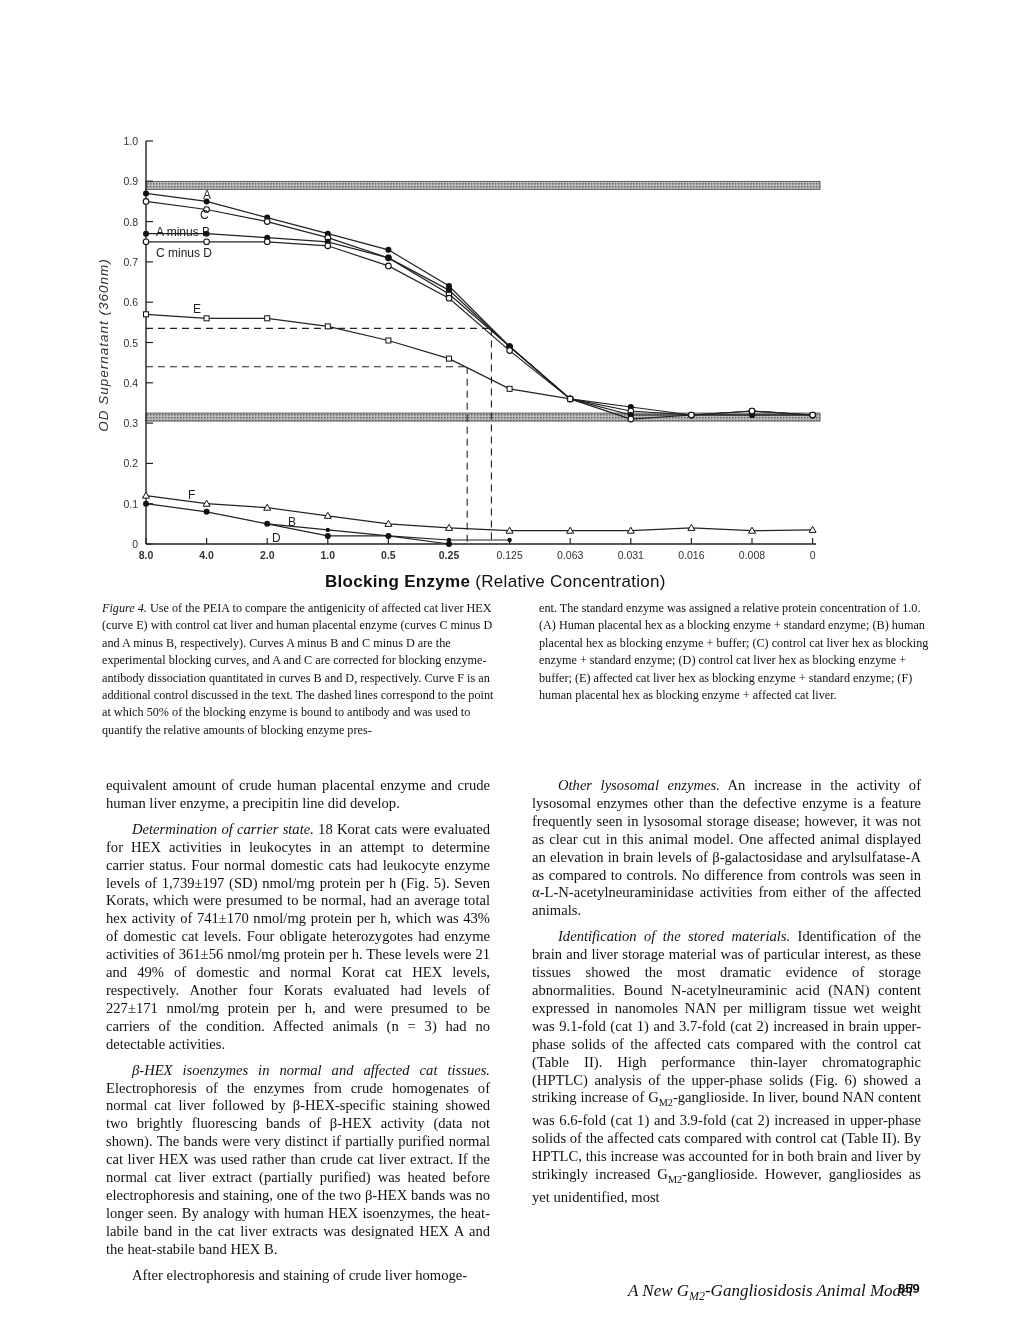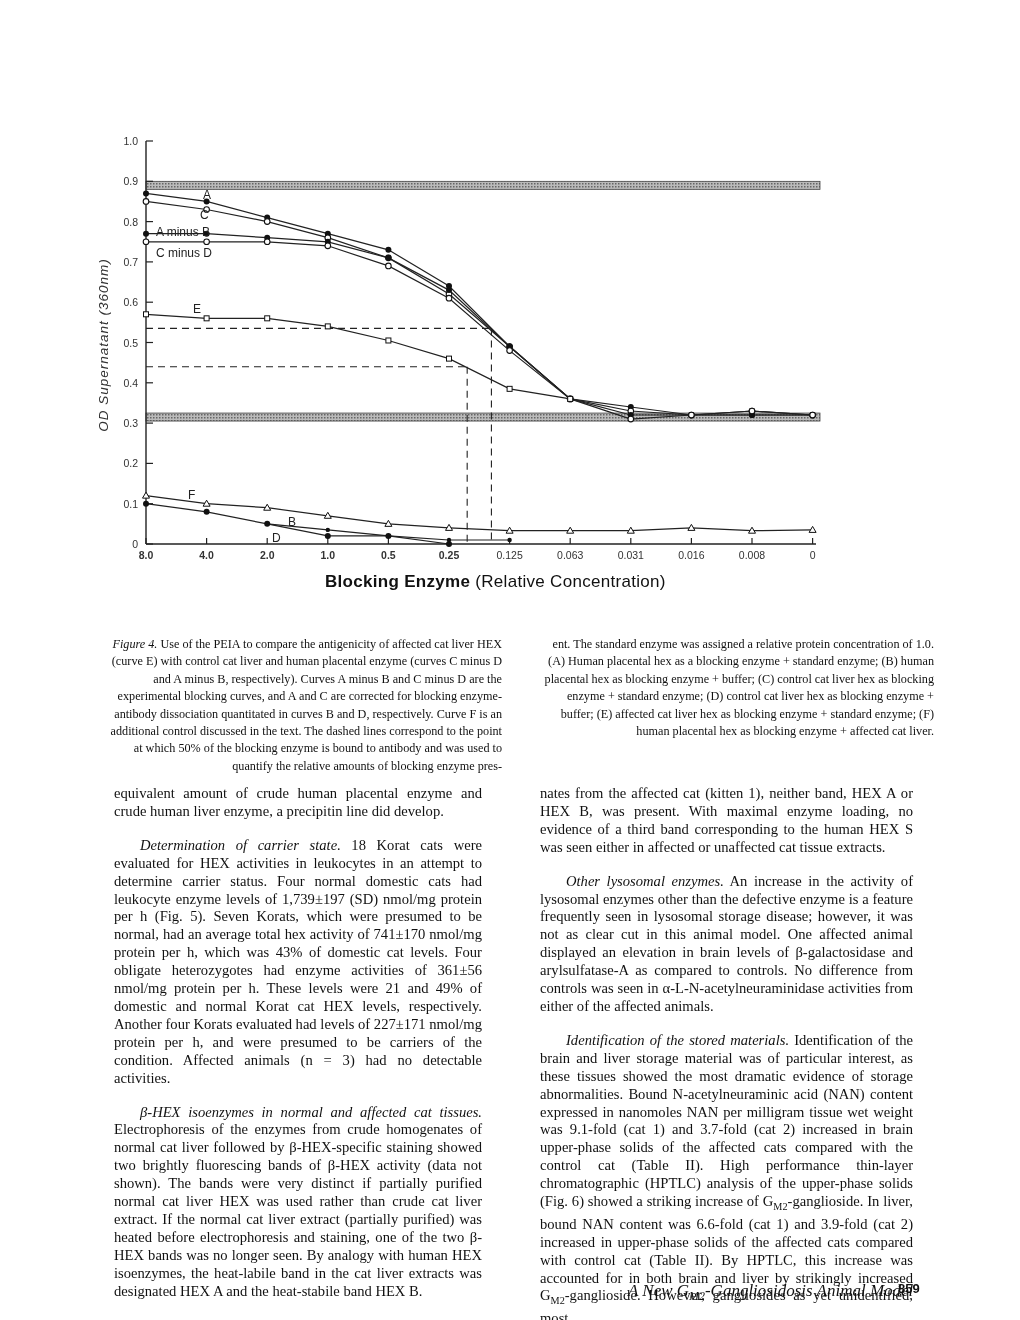--- a/index.html
+++ b/index.html
@@ -1,26 +1,26 @@
 <!DOCTYPE html>
 <html><head>
 <meta charset="utf-8">
 <style>
   html, body { margin: 0; padding: 0; background: #fff; }
   body { width: 1020px; height: 1320px; position: relative; overflow: hidden; color: #111; font-family: "Liberation Serif", serif; }
   #chart { position: absolute; left: 0; top: 0; }
   .axis-title-x { position: absolute; left: 325px; top: 572px; font-family: "Liberation Sans", sans-serif; font-size: 17px; letter-spacing: 0.3px; }
   .axis-title-x b { font-weight: bold; }
-  .caption { position: absolute; top: 600px; font-size: 12.2px; line-height: 17.4px; text-align: right; margin-top: 36px; }
+  .caption { position: absolute; top: 600px; font-size: 12.2px; line-height: 17.4px; text-align: left; }
   .caption.left { left: 102px; width: 400px; }
   .caption.right { left: 539px; width: 395px; }
   .col { position: absolute; top: 769px; font-size: 14.6px; line-height: 17.9px; text-align: justify; }
   .col.left { left: 98px; width: 400px; }
   .col.right { left: 524px; width: 405px; }
-  .col p { margin: 16px; }
+  .col p { margin: 8px; }
   .col p.indent { text-indent: 26px; }
   .col p.noindent { text-indent: 0; }
   .footer { position: absolute; top: 1281px; left: 628px; font-size: 17px; font-style: italic; }
   .page-num { position: absolute; top: 1281px; left: 898px; font-size: 13px; font-weight: bold; font-family: "Liberation Sans", sans-serif; }
   sub { font-size: 70%; }
   svg text { font-family: "Liberation Sans", sans-serif; }
 </style>
 </head>
 <body>
 
@@ -203,24 +203,24 @@
   <i>Figure 4.</i><span> Use of the PEIA to compare the antigenicity of affected cat liver HEX (curve E) with control cat liver and human placental enzyme (curves C minus D and A minus B, respectively). Curves A minus B and C minus D are the experimental blocking curves, and A and C are corrected for blocking enzyme-antibody dissociation quantitated in curves B and D, respectively. Curve F is an additional control discussed in the text. The dashed lines correspond to the point at which 50% of the blocking enzyme is bound to antibody and was used to quantify the relative amounts of blocking enzyme pres-</span>
 </div>
 <div class="caption right">
   <span>ent. The standard enzyme was assigned a relative protein concentration of 1.0. (A) Human placental hex as a blocking enzyme + standard enzyme; (B) human placental hex as blocking enzyme + buffer; (C) control cat liver hex as blocking enzyme + standard enzyme; (D) control cat liver hex as blocking enzyme + buffer; (E) affected cat liver hex as blocking enzyme + standard enzyme; (F) human placental hex as blocking enzyme + affected cat liver.</span>
 </div>
 
 <div class="col left">
   <p class="noindent">equivalent amount of crude human placental enzyme and crude human liver enzyme, a precipitin line did develop.</p>
   <p class="indent"><i>Determination of carrier state.</i><span> 18 Korat cats were evaluated for HEX activities in leukocytes in an attempt to determine carrier status. Four normal domestic cats had leukocyte enzyme levels of 1,739±197 (SD) nmol/mg protein per h (Fig. 5). Seven Korats, which were presumed to be normal, had an average total hex activity of 741±170 nmol/mg protein per h, which was 43% of domestic cat levels. Four obligate heterozygotes had enzyme activities of 361±56 nmol/mg protein per h. These levels were 21 and 49% of domestic and normal Korat cat HEX levels, respectively. Another four Korats evaluated had levels of 227±171 nmol/mg protein per h, and were presumed to be carriers of the condition. Affected animals (n = 3) had no detectable activities.</span></p>
   <p class="indent"><i>β-HEX isoenzymes in normal and affected cat tissues.</i><span> Electrophoresis of the enzymes from crude homogenates of normal cat liver followed by β-HEX-specific staining showed two brightly fluorescing bands of β-HEX activity (data not shown). The bands were very distinct if partially purified normal cat liver HEX was used rather than crude cat liver extract. If the normal cat liver extract (partially purified) was heated before electrophoresis and staining, one of the two β-HEX bands was no longer seen. By analogy with human HEX isoenzymes, the heat-labile band in the cat liver extracts was designated HEX A and the heat-stabile band HEX B.</span></p>
+  <p class="indent" style="text-align:left">After electrophoresis and staining of crude liver homoge-</p>
 </div>
 
 <div class="col right">
-  <p class="noindent">nates from the affected cat (kitten 1), neither band, HEX A or HEX B, was present. With maximal enzyme loading, no evidence of a third band corresponding to the human HEX S was seen either in affected or unaffected cat tissue extracts.</p>
   <p class="indent"><i>Other lysosomal enzymes.</i><span> An increase in the activity of lysosomal enzymes other than the defective enzyme is a feature frequently seen in lysosomal storage disease; however, it was not as clear cut in this animal model. One affected animal displayed an elevation in brain levels of β-galactosidase and arylsulfatase-A as compared to controls. No difference from controls was seen in α-L-N-acetylneuraminidase activities from either of the affected animals.</span></p>
   <p class="indent"><i>Identification of the stored materials.</i><span> Identification of the brain and liver storage material was of particular interest, as these tissues showed the most dramatic evidence of storage abnormalities. Bound N-acetylneuraminic acid (NAN) content expressed in nanomoles NAN per milligram tissue wet weight was 9.1-fold (cat 1) and 3.7-fold (cat 2) increased in brain upper-phase solids of the affected cats compared with the control cat (Table II). High performance thin-layer chromatographic (HPTLC) analysis of the upper-phase solids (Fig. 6) showed a striking increase of G</span><sub>M2</sub><span>-ganglioside. In liver, bound NAN content was 6.6-fold (cat 1) and 3.9-fold (cat 2) increased in upper-phase solids of the affected cats compared with control cat (Table II). By HPTLC, this increase was accounted for in both brain and liver by strikingly increased G</span><sub>M2</sub><span>-ganglioside. However, gangliosides as yet unidentified, most</span></p>
 </div>
 
 <div class="footer">
   <span>A New G</span><sub>M2</sub><span>-Gangliosidosis Animal Model</span>
 </div>
 <div class="page-num">859</div>
 
 </body></html>

